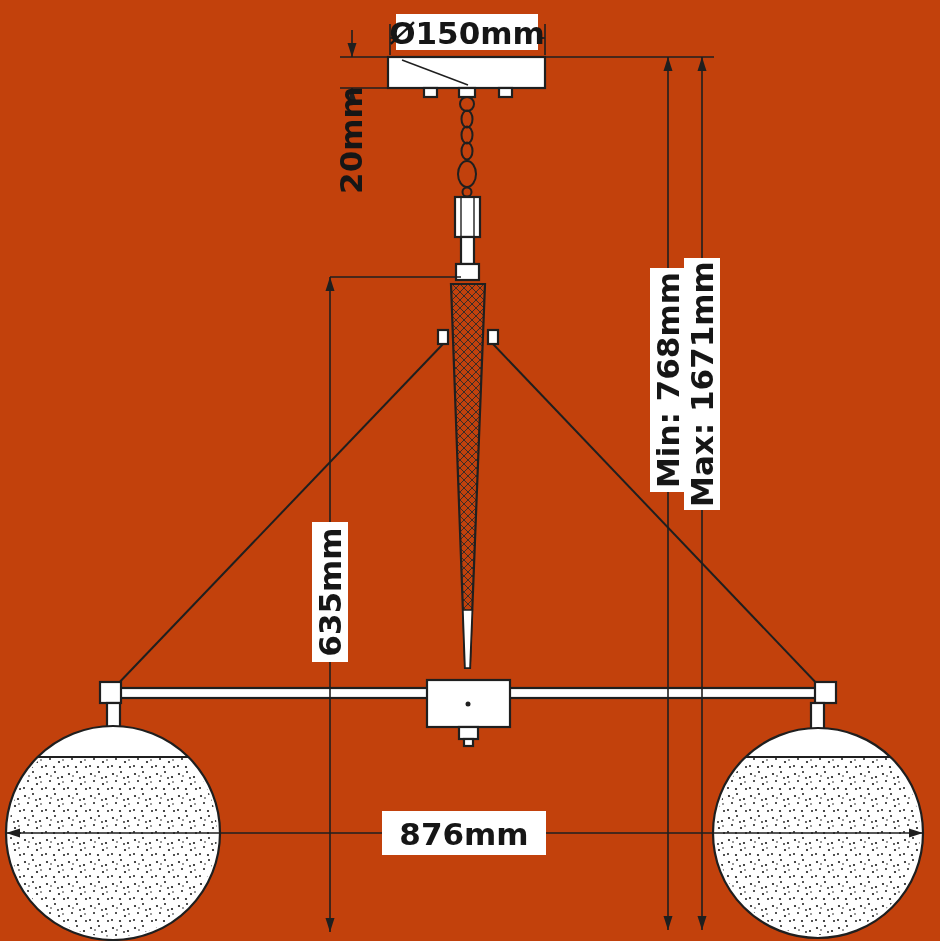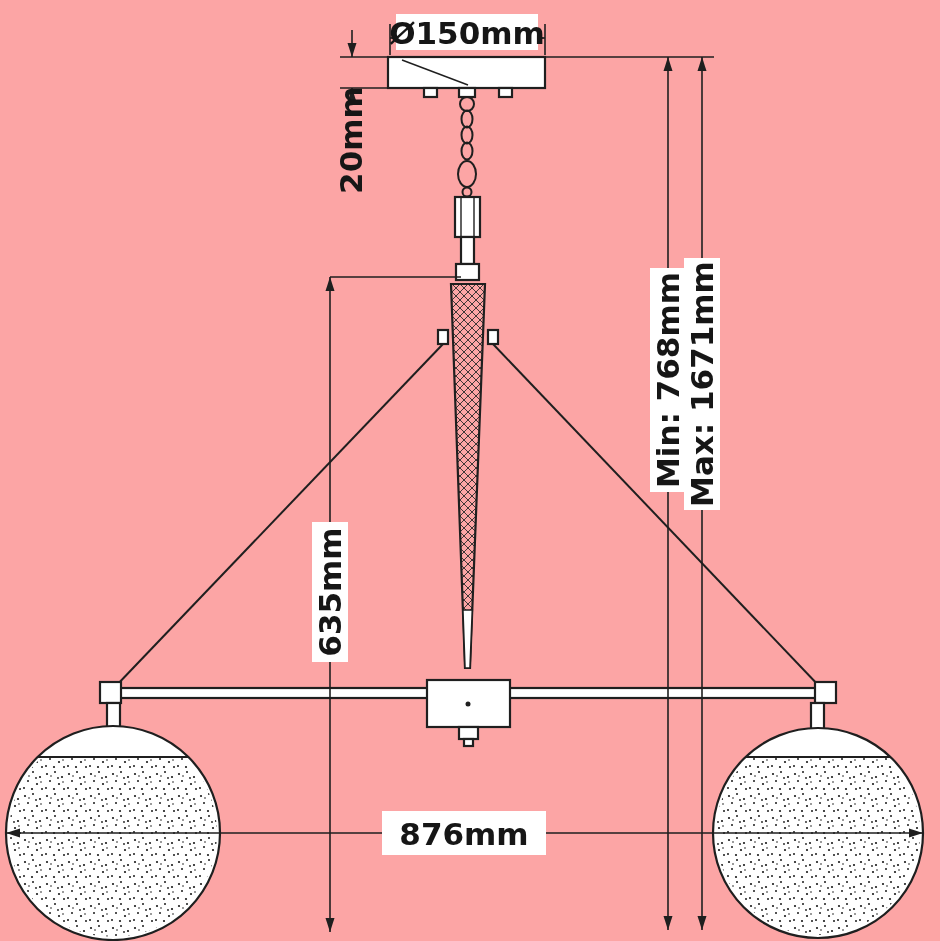--- a/index.html
+++ b/index.html
@@ -1,20 +1,20 @@
 <!DOCTYPE html>
 <html><head>
 <meta charset="utf-8">
 <style>
   html, body { margin: 0; padding: 0; background: #ffffff; }
   .stage {
     position: relative;
     width: 940px;
     height: 941px;
-    background: #fca5a5;
+    background: #c2410c;
     overflow: hidden;
     font-family: "DejaVu Sans", sans-serif;
   }
   svg { display: block; }
   .outline { fill: #ffffff; stroke: #1f1f1f; stroke-width: 2.2; }
   .outline-thin { fill: none; stroke: #1f1f1f; stroke-width: 1.4; }
   .cable { stroke: #1f1f1f; stroke-width: 2; fill: none; }
   .dim { stroke: #1f1f1f; stroke-width: 1.6; fill: none; }
   .arrow { fill: #1f1f1f; stroke: none; }
   .bg { fill: #ffffff; stroke: none; }

